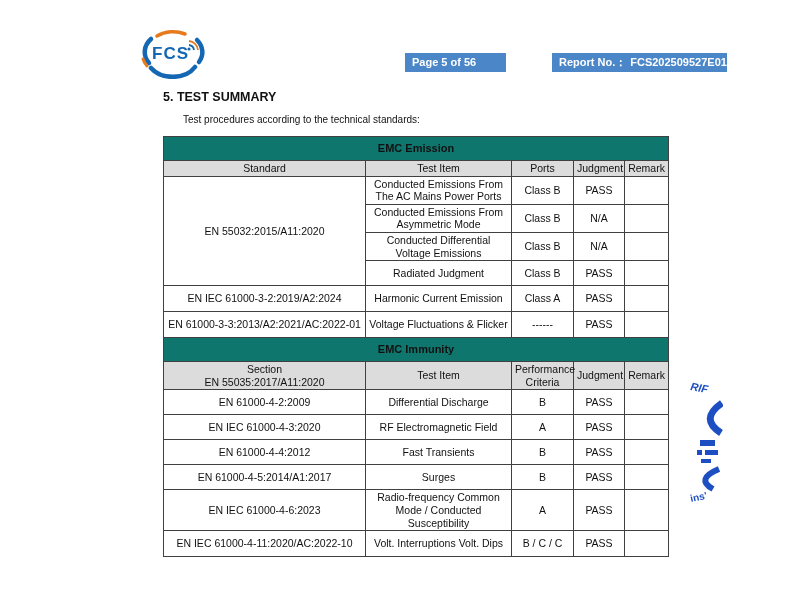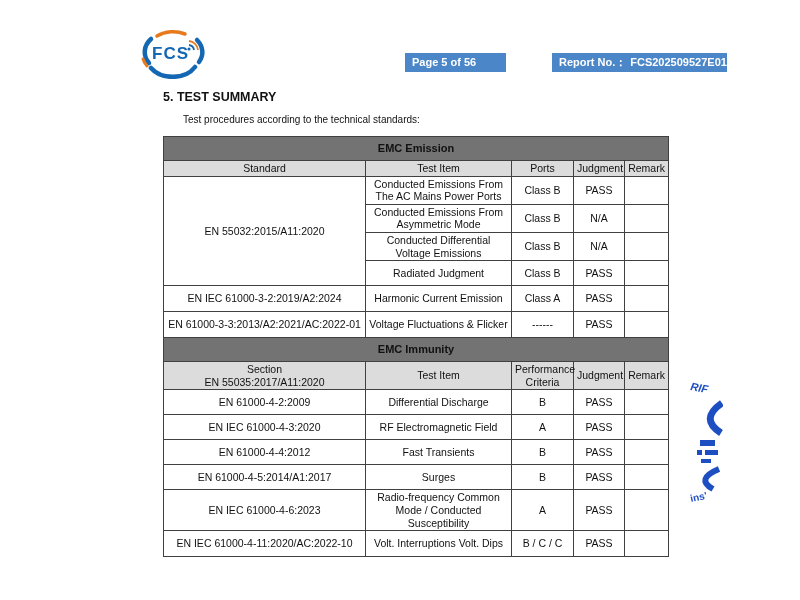--- a/index.html
+++ b/index.html
@@ -20,21 +20,21 @@
 
   
   .title { position:absolute; left:163px; top:90px; font-size:12.5px; font-weight:bold; }
   .intro { position:absolute; left:163px; top:114px; font-size:10px;margin-left:20px; }
 
   
   table { position:absolute; left:163px; top:136px; width:505px;
           border-collapse:collapse; table-layout:fixed; }
   td { border:1px solid #404040; font-size:10.5px; text-align:center;
        vertical-align:middle; padding:1px 3px; line-height:1.2; }
-  tr.sect td { background:#737373; font-weight:bold; height:24px; font-size:11px; }
+  tr.sect td { background:#0f766e; font-weight:bold; height:24px; font-size:11px; }
   tr.head td { background:#dcdcdc; height:14px; }
   tr.row td  { height:25px; }
   tr.row2 td { height:26px; }
   .c-standard { width:202px; }
   .c-item { width:146px; }
   .c-limit { width:62px; }
   .c-judg { width:51px; }
   .c-rem  { width:44px; }
 
   

